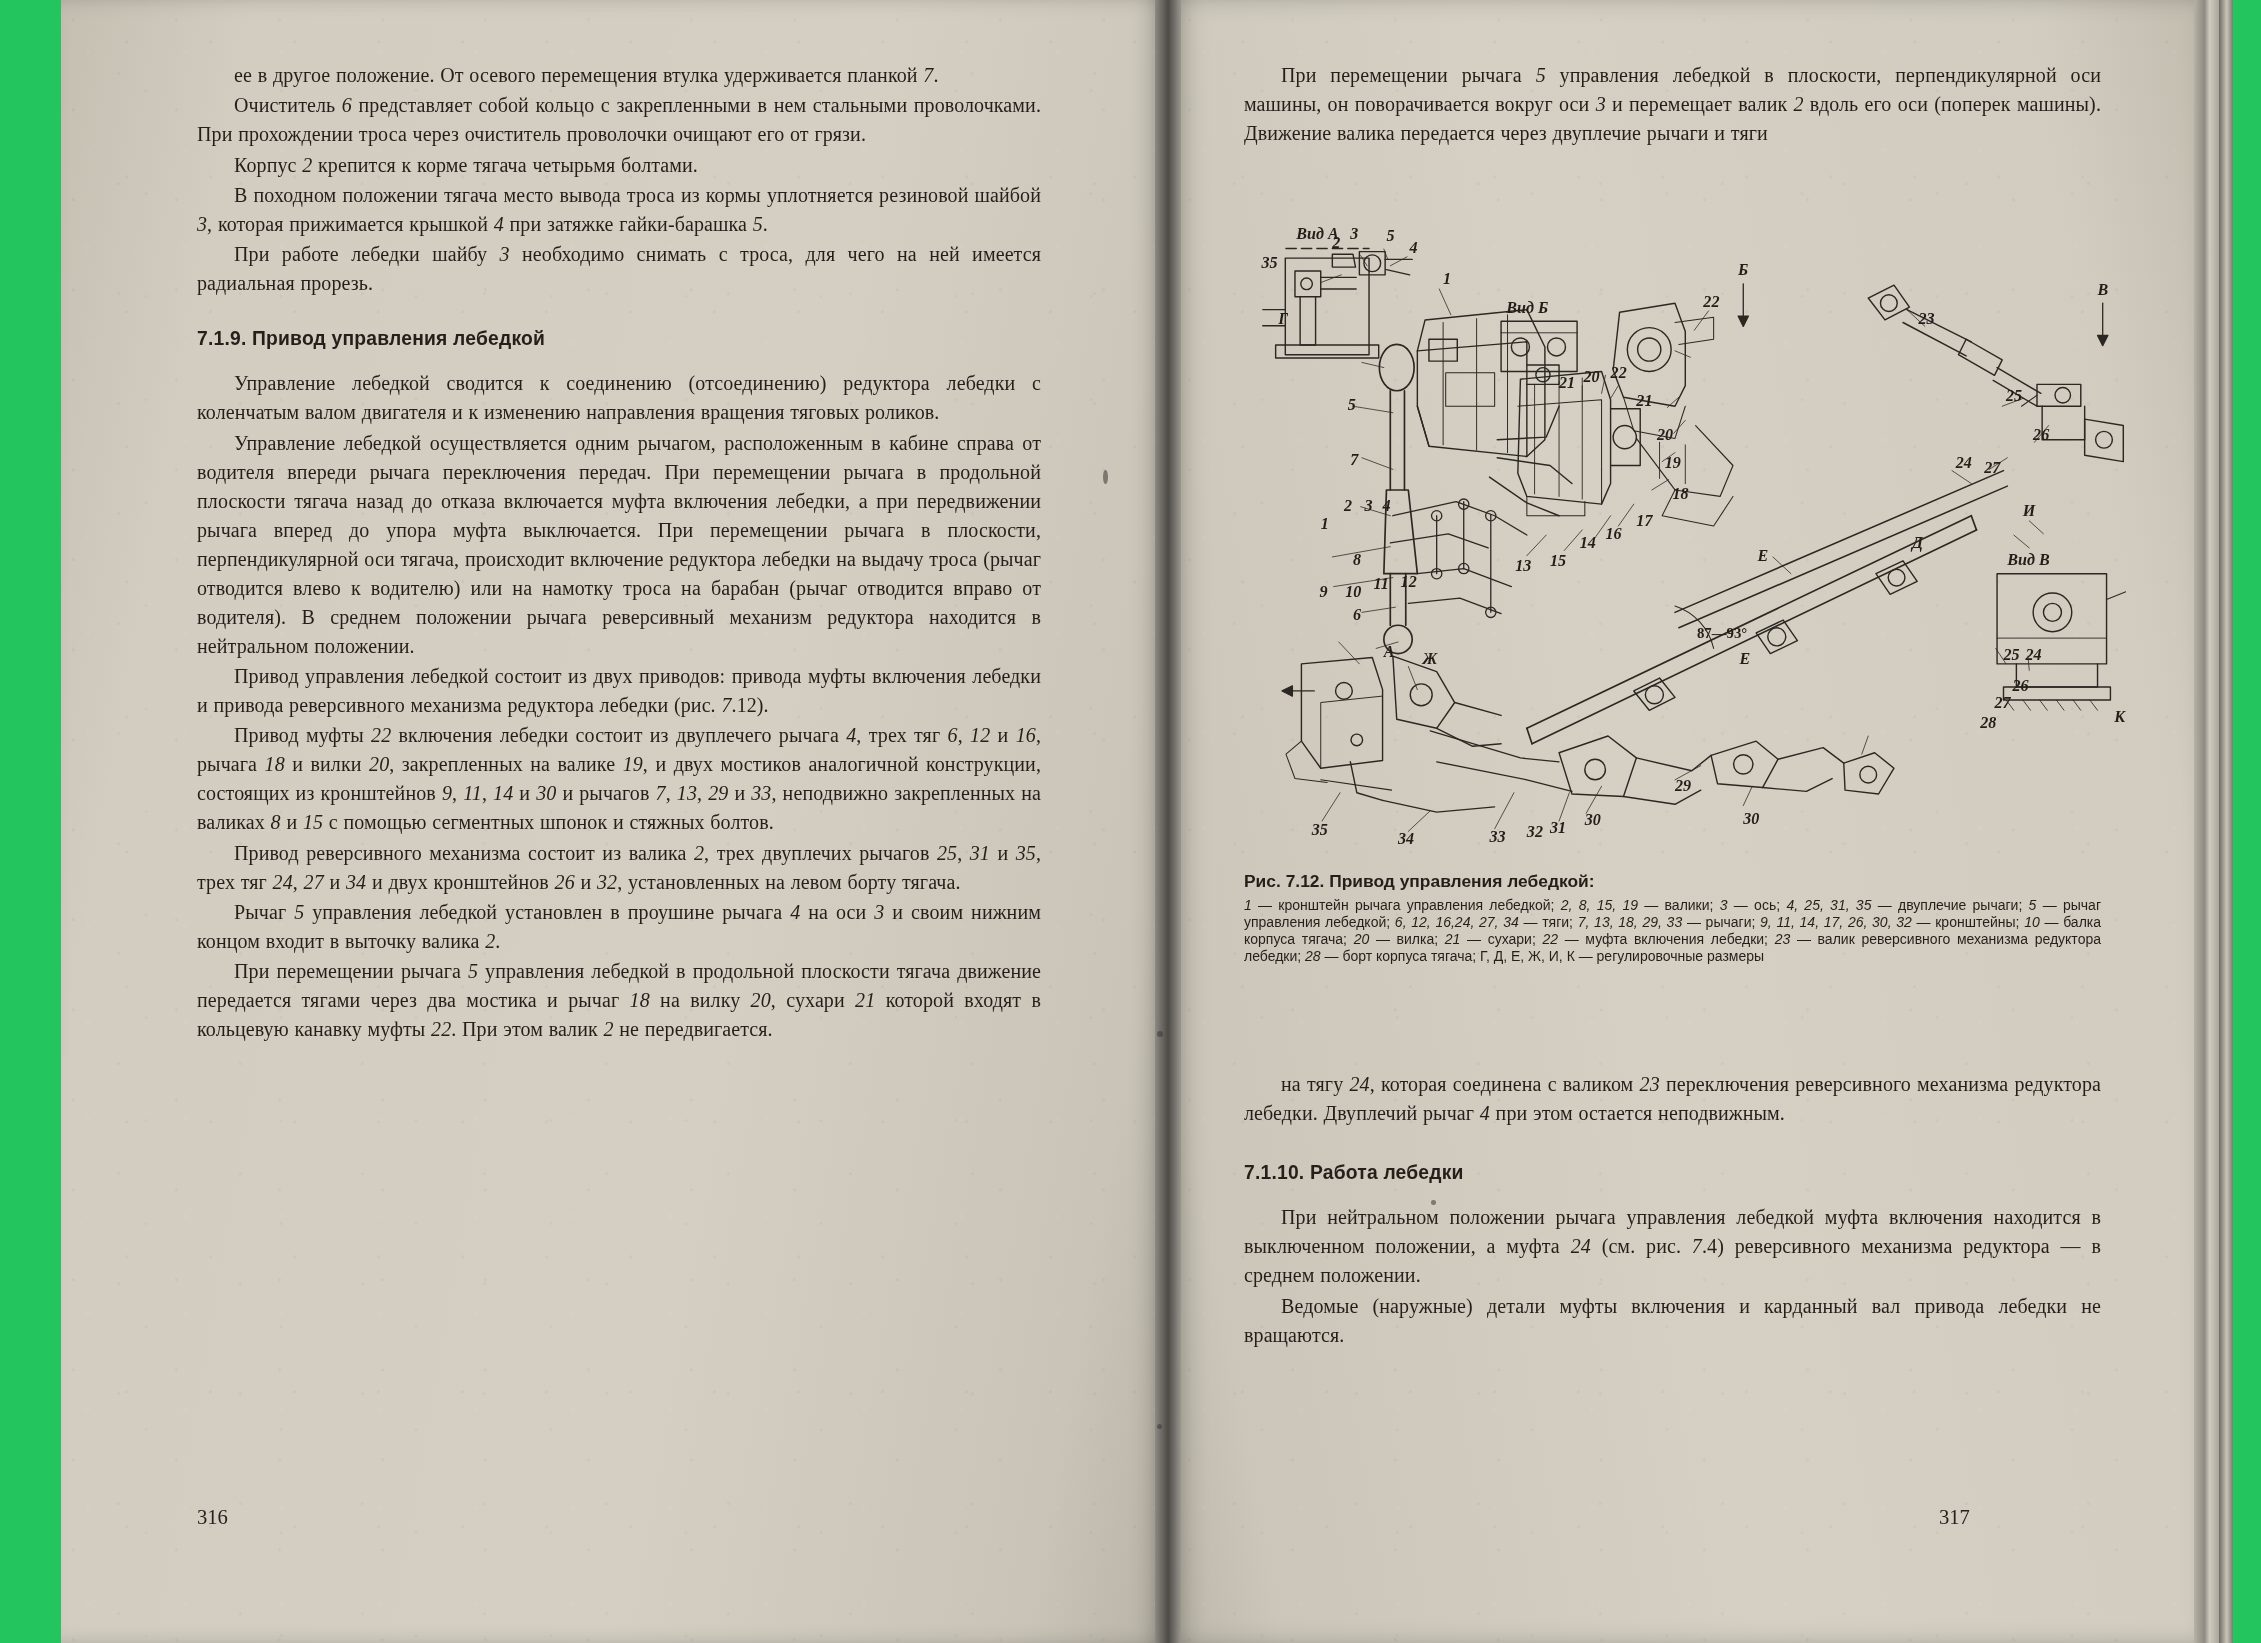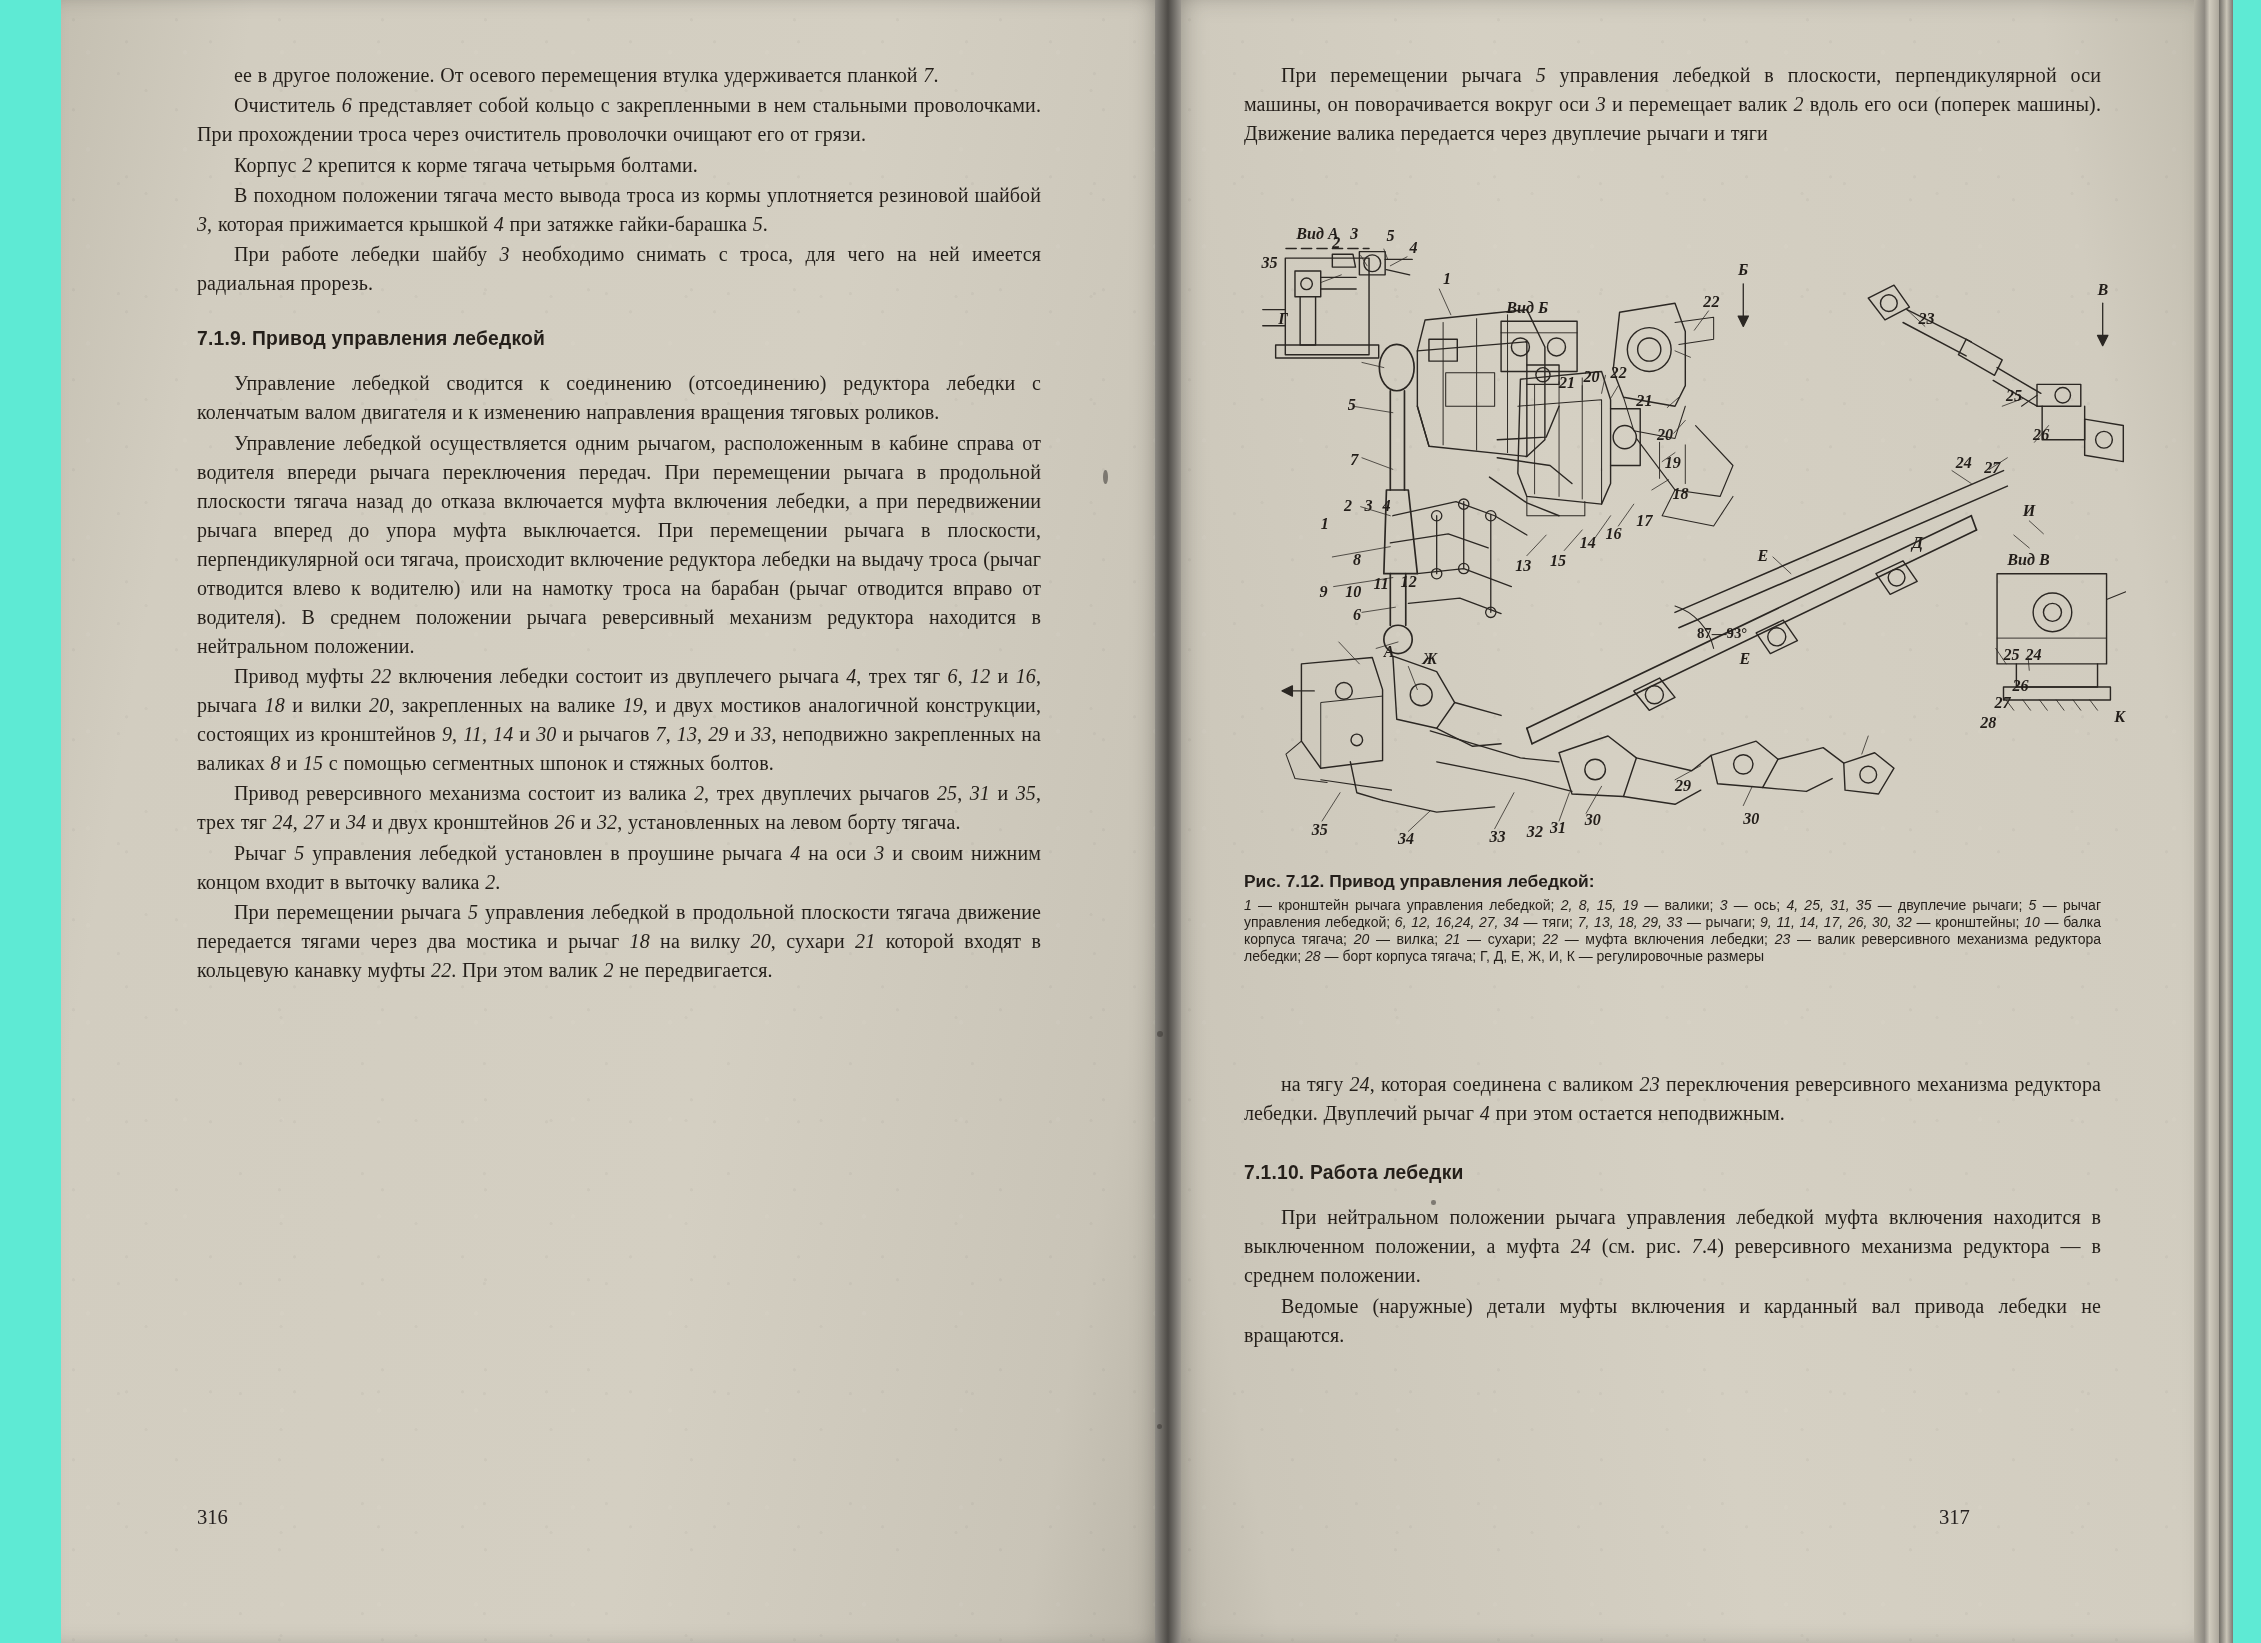--- a/index.html
+++ b/index.html
@@ -4,21 +4,21 @@
 <style>
   html, body {
     margin: 0;
     padding: 0;
     background: #6e6b66;
   }
   #page {
     position: relative;
     width: 2261px;
     height: 1643px;
-    background: #5eead4;
+    background: #22c55e;
     overflow: hidden;
     font-family: "Liberation Serif", serif;
   }
   
   .sheet {
     position: absolute;
     top: 0;
     height: 1643px;
     background: #cfcabd;
   }
@@ -182,20 +182,21 @@
     <p>ее в другое положение. От осевого перемещения втулка удерживается планкой <i>7</i>.</p>
     <p>Очиститель <i>6</i> представляет собой кольцо с закрепленными в нем стальными проволочками. При прохождении троса через очиститель проволочки очищают его от грязи.</p>
     <p>Корпус <i>2</i> крепится к корме тягача четырьмя болтами.</p>
     <p>В походном положении тягача место вывода троса из кормы уплотняется резиновой шайбой <i>3</i>, которая прижимается крышкой <i>4</i> при затяжке гайки-барашка <i>5</i>.</p>
     <p>При работе лебедки шайбу <i>3</i> необходимо снимать с троса, для чего на ней имеется радиальная прорезь.</p>
 
     <h3>7.1.9. Привод управления лебедкой</h3>
 
     <p>Управление лебедкой сводится к соединению (отсоединению) редуктора лебедки с коленчатым валом двигателя и к изменению направления вращения тяговых роликов.</p>
     <p>Управление лебедкой осуществляется одним рычагом, расположенным в кабине справа от водителя впереди рычага переключения передач. При перемещении рычага в продольной плоскости тягача назад до отказа включается муфта включения лебедки, а при передвижении рычага вперед до упора муфта выключается. При перемещении рычага в плоскости, перпендикулярной оси тягача, происходит включение редуктора лебедки на выдачу троса (рычаг отводится влево к водителю) или на намотку троса на барабан (рычаг отводится вправо от водителя). В среднем положении рычага реверсивный механизм редуктора находится в нейтральном положении.</p>
+    <p>Привод управления лебедкой состоит из двух приводов: привода муфты включения лебедки и привода реверсивного механизма редуктора лебедки (рис. <i>7</i>.12).</p>
     <p>Привод муфты <i>22</i> включения лебедки состоит из двуплечего рычага <i>4</i>, трех тяг <i>6</i>, <i>12</i> и <i>16</i>, рычага <i>18</i> и вилки <i>20</i>, закрепленных на валике <i>19</i>, и двух мостиков аналогичной конструкции, состоящих из кронштейнов <i>9</i>, <i>11</i>, <i>14</i> и <i>30</i> и рычагов <i>7</i>, <i>13</i>, <i>29</i> и <i>33</i>, неподвижно закрепленных на валиках <i>8</i> и <i>15</i> с помощью сегментных шпонок и стяжных болтов.</p>
     <p>Привод реверсивного механизма состоит из валика <i>2</i>, трех двуплечих рычагов <i>25</i>, <i>31</i> и <i>35</i>, трех тяг <i>24</i>, <i>27</i> и <i>34</i> и двух кронштейнов <i>26</i> и <i>32</i>, установленных на левом борту тягача.</p>
     <p>Рычаг <i>5</i> управления лебедкой установлен в проушине рычага <i>4</i> на оси <i>3</i> и своим нижним концом входит в выточку валика <i>2</i>.</p>
     <p>При перемещении рычага <i>5</i> управления лебедкой в продольной плоскости тягача движение передается тягами через два мостика и рычаг <i>18</i> на вилку <i>20</i>, сухари <i>21</i> которой входят в кольцевую канавку муфты <i>22</i>. При этом валик <i>2</i> не передвигается.</p>
   </div>
 
   <div class="folio" id="folio-left">316</div>
 
   <div class="col" id="col-right">
     <p>При перемещении рычага <i>5</i> управления лебедкой в плоскости, перпендикулярной оси машины, он поворачивается вокруг оси <i>3</i> и перемещает валик <i>2</i> вдоль его оси (поперек машины). Движение валика передается через двуплечие рычаги и тяги</p>

